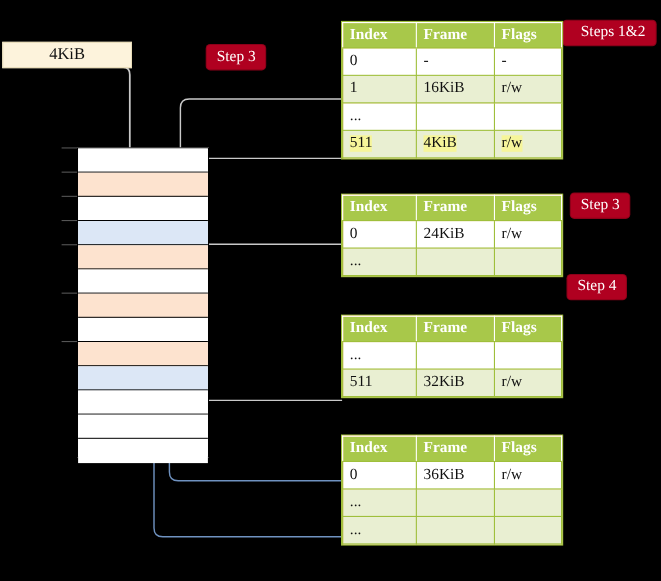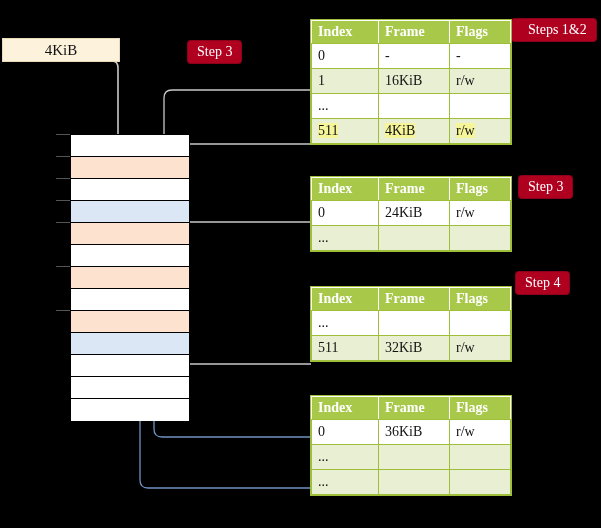--- a/index.html
+++ b/index.html
@@ -146,21 +146,21 @@
     <div class="memrow blue"></div>
     <div class="memrow"></div>
     <div class="memrow"></div>
     <div class="memrow"></div>
   </div>
 
 <div id="badges">
     <div class="badge" style="left: 188px; top: 41px;"><span>Step 3</span></div>
     <div class="badge" style="left: 512px; top: 19px; padding-left: 16px;"><span>Steps 1&amp;2</span></div>
     <div class="badge" style="left: 519px; top: 176px;"><span>Step 3</span></div>
-    <div class="badge" style="left: 516px; top: 272px;"><span>Step 4</span></div>
+    <div class="badge" style="left: 516px; top: 250px;"><span>Step 4</span></div>
   </div>
 
 <div id="tables">
     <table class="ptable" style="left: 311px; top: 20px;">
       <thead>
         <tr>
           <th class="colw-idx">Index</th>
           <th class="colw-frm">Frame</th>
           <th class="colw-flg">Flags</th>
         </tr>

